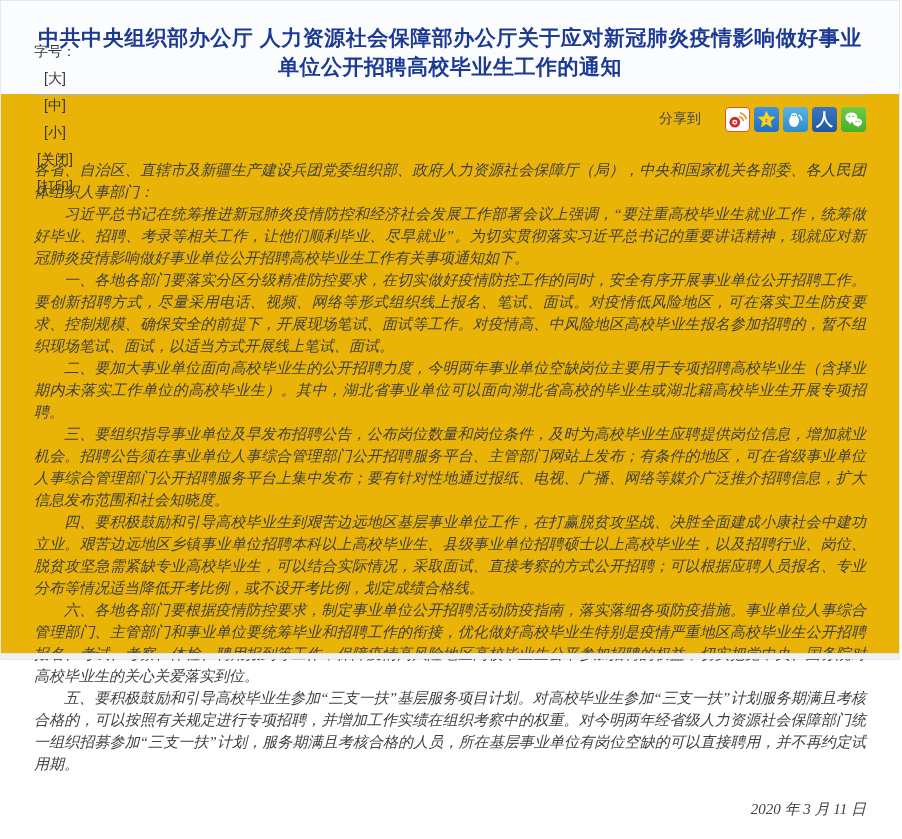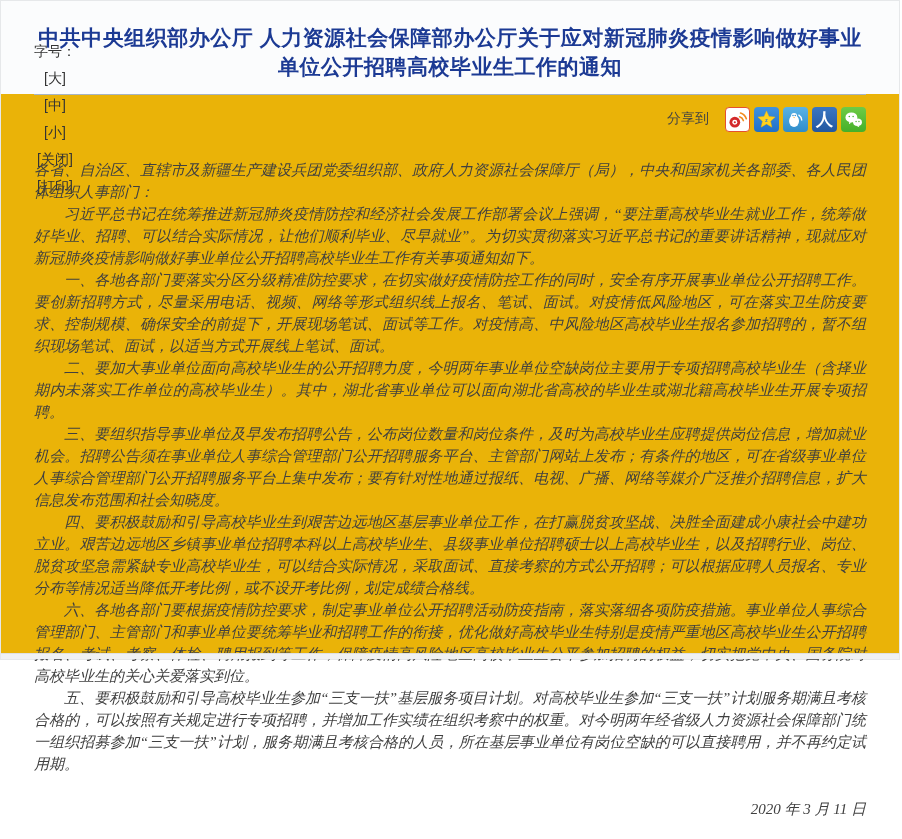--- a/index.html
+++ b/index.html
@@ -61,21 +61,21 @@
     text-decoration: none;
     cursor: pointer;
   }
   .toolbar-right {
     display: flex;
     align-items: center;
   }
   .share-label {
     font-size: 14px;
     color: #444444;
-    margin-right: 16px;
+    margin-right: 24px;
   }
   .share-icons {
     display: flex;
     align-items: center;
     gap: 4px;
   }
   .sicon {
     width: 25px;
     height: 25px;
     border-radius: 4px;
@@ -194,21 +194,21 @@
             <path d="M17.5 18.2 L18.0 20.2 L15.4 18.8 Z" fill="#ffffff"></path>
           </svg>
         </span>
 
       </div>
     </div>
   </div>
 
   <div class="content">
     <p class="salutation">各省、自治区、直辖市及新疆生产建设兵团党委组织部、政府人力资源社会保障厅（局），中央和国家机关各部委、各人民团体组织人事部门：</p>
-    <p class="para">习近平总书记在统筹推进新冠肺炎疫情防控和经济社会发展工作部署会议上强调，“要注重高校毕业生就业工作，统筹做好毕业、招聘、可以结合实际情况，让他们顺利毕业、尽早就业”。为切实贯彻落实习近平总书记的重要讲话精神，现就应对新冠肺炎疫情影响做好事业单位公开招聘高校毕业生工作有关事项通知如下。</p>
+    <p class="para">习近平总书记在统筹推进新冠肺炎疫情防控和经济社会发展工作部署会议上强调，“要注重高校毕业生就业工作，统筹做好毕业、招聘、考录等相关工作，让他们顺利毕业、尽早就业”。为切实贯彻落实习近平总书记的重要讲话精神，现就应对新冠肺炎疫情影响做好事业单位公开招聘高校毕业生工作有关事项通知如下。</p>
     <p class="para">一、各地各部门要落实分区分级精准防控要求，在切实做好疫情防控工作的同时，安全有序开展事业单位公开招聘工作。要创新招聘方式，尽量采用电话、视频、网络等形式组织线上报名、笔试、面试。对疫情低风险地区，可在落实卫生防疫要求、控制规模、确保安全的前提下，开展现场笔试、面试等工作。对疫情高、中风险地区高校毕业生报名参加招聘的，暂不组织现场笔试、面试，以适当方式开展线上笔试、面试。</p>
     <p class="para">二、要加大事业单位面向高校毕业生的公开招聘力度，今明两年事业单位空缺岗位主要用于专项招聘高校毕业生（含择业期内未落实工作单位的高校毕业生）。其中，湖北省事业单位可以面向湖北省高校的毕业生或湖北籍高校毕业生开展专项招聘。</p>
     <p class="para">三、要组织指导事业单位及早发布招聘公告，公布岗位数量和岗位条件，及时为高校毕业生应聘提供岗位信息，增加就业机会。招聘公告须在事业单位人事综合管理部门公开招聘服务平台、主管部门网站上发布；有条件的地区，可在省级事业单位人事综合管理部门公开招聘服务平台上集中发布；要有针对性地通过报纸、电视、广播、网络等媒介广泛推介招聘信息，扩大信息发布范围和社会知晓度。</p>
     <p class="para">四、要积极鼓励和引导高校毕业生到艰苦边远地区基层事业单位工作，在打赢脱贫攻坚战、决胜全面建成小康社会中建功立业。艰苦边远地区乡镇事业单位招聘本科以上高校毕业生、县级事业单位招聘硕士以上高校毕业生，以及招聘行业、岗位、脱贫攻坚急需紧缺专业高校毕业生，可以结合实际情况，采取面试、直接考察的方式公开招聘；可以根据应聘人员报名、专业分布等情况适当降低开考比例，或不设开考比例，划定成绩合格线。</p>
     <p class="para">六、各地各部门要根据疫情防控要求，制定事业单位公开招聘活动防疫指南，落实落细各项防疫措施。事业单位人事综合管理部门、主管部门和事业单位要统筹毕业和招聘工作的衔接，优化做好高校毕业生特别是疫情严重地区高校毕业生公开招聘报名、考试、考察、体检、聘用报到等工作，保障疫情高风险地区高校毕业生公平参加招聘的权益，切实把党中央、国务院对高校毕业生的关心关爱落实到位。</p>
     <p class="para">五、要积极鼓励和引导高校毕业生参加“三支一扶”基层服务项目计划。对高校毕业生参加“三支一扶”计划服务期满且考核合格的，可以按照有关规定进行专项招聘，并增加工作实绩在组织考察中的权重。对今明两年经省级人力资源社会保障部门统一组织招募参加“三支一扶”计划，服务期满且考核合格的人员，所在基层事业单位有岗位空缺的可以直接聘用，并不再约定试用期。</p>
 
     <div class="signature-block">
       <p>2020 年 3 月 11 日</p>
     </div>

